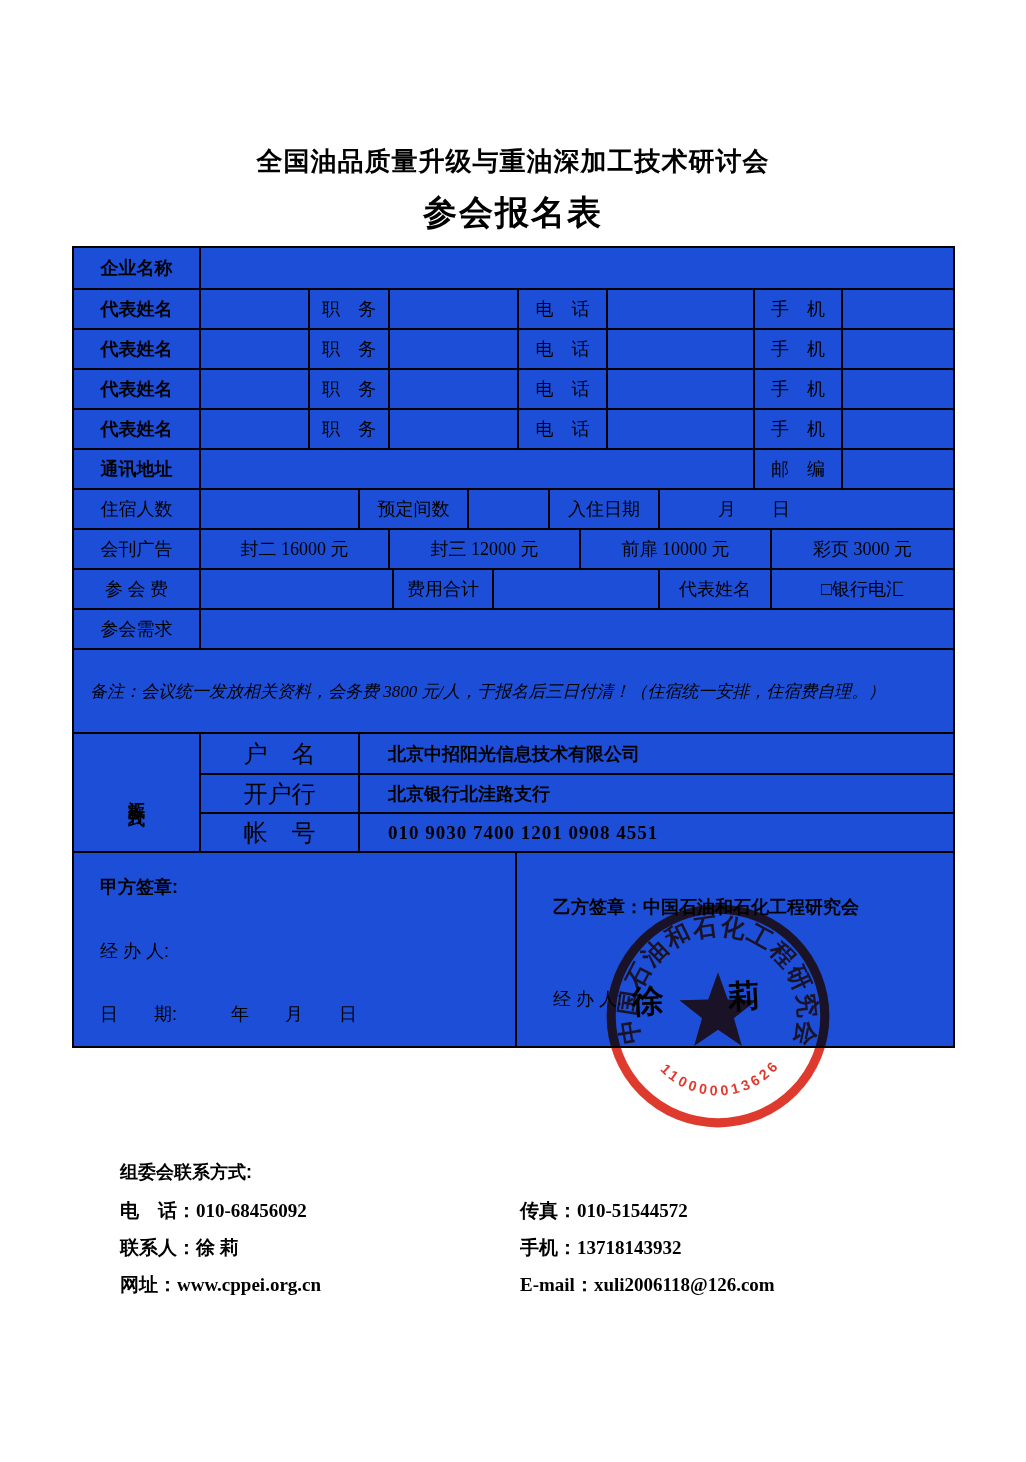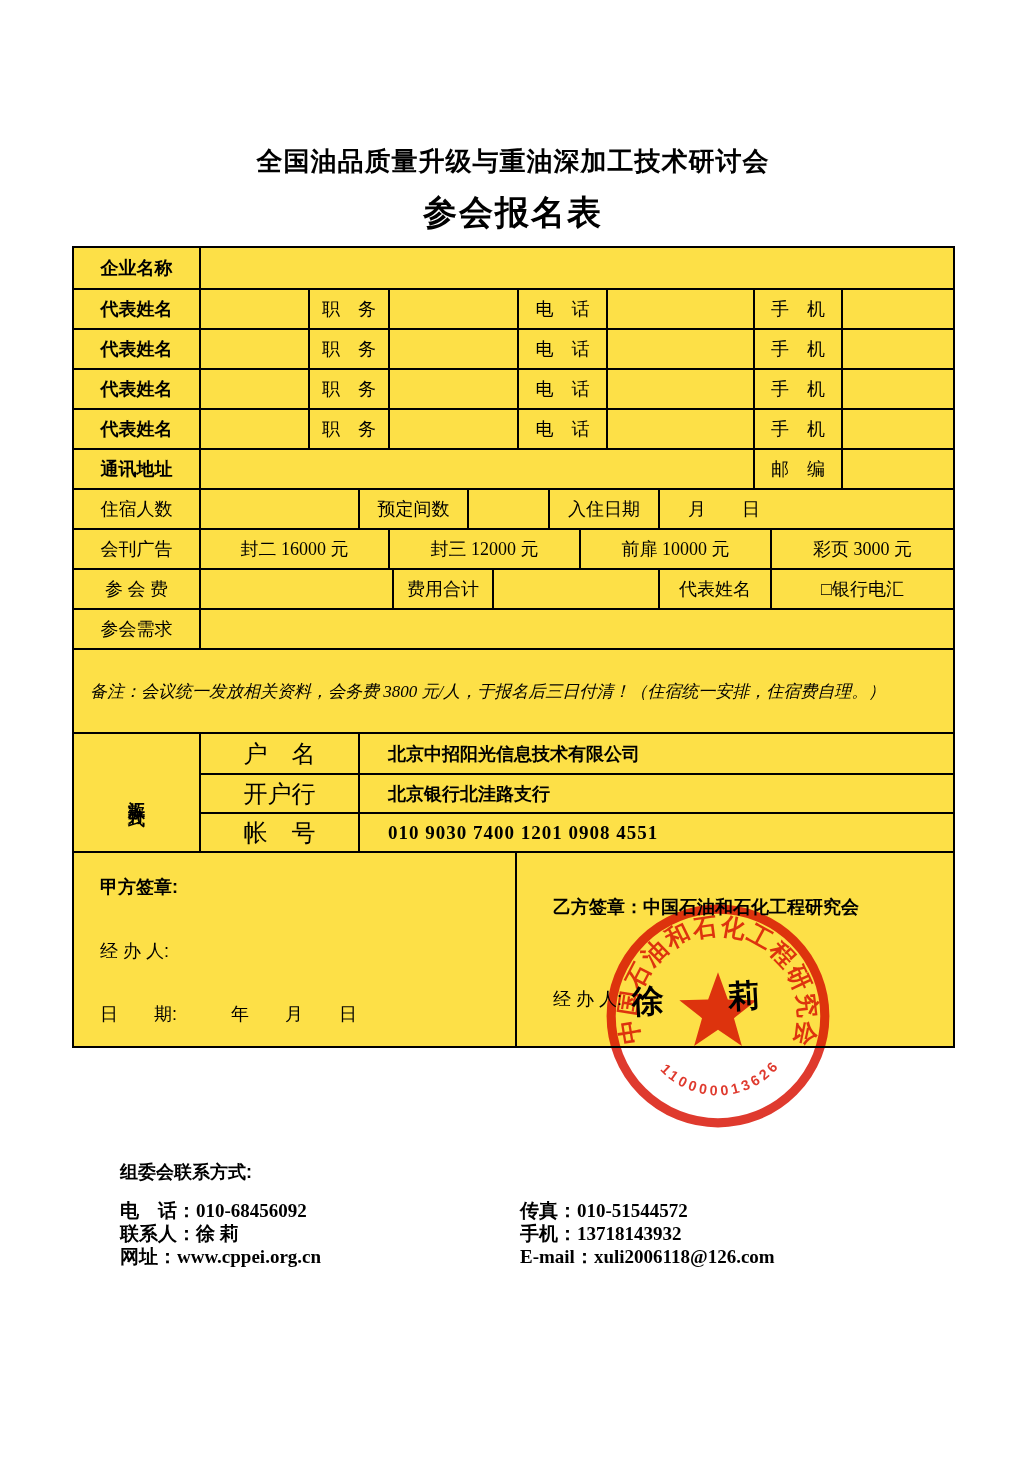--- a/index.html
+++ b/index.html
@@ -4,21 +4,21 @@
 <style>
   * { margin:0; padding:0; box-sizing:border-box; }
   body { background:#888; font-family:"Liberation Sans", sans-serif; color:#000; }
   .page { position:relative; width:1026px; height:1462px; background:#ffffff; margin:0 auto; overflow:hidden; }
 
   .title { position:absolute; top:144px; left:0; width:100%; text-align:center;
            font-size:26px; font-weight:bold; letter-spacing:1px; }
   .subtitle { position:absolute; top:190px; left:0; width:100%; text-align:center;
               font-size:34px; font-weight:bold; letter-spacing:2px; }
 
-  .tbl { position:absolute; left:72px; top:246px; width:883px; border:2px solid #000; background:#fde047; }
+  .tbl { position:absolute; left:72px; top:246px; width:883px; border:2px solid #000; background:#1d4ed8; }
   .row { display:flex; height:40px; border-top:2px solid #000; }
   .row.first { border-top:none; }
   .c { border-left:2px solid #000; display:flex; align-items:center; justify-content:center;
        font-size:18px; overflow:hidden; white-space:nowrap; }
   .c.nb { border-left:none; }
   .c.grow { flex:1 1 auto; }
   .c.left { justify-content:flex-start; }
   .lbl-b { font-weight:bold; font-family:"Liberation Sans", sans-serif; }
   .lbl-r { font-weight:normal; font-family:"Liberation Serif", serif; }
 
@@ -50,21 +50,21 @@
   .sign-b .l2 { margin-top:58px; display:flex; align-items:center; }
   .hand-name { display:inline-block; margin-left:10px; font-size:32px; font-weight:bold;
                letter-spacing:16px; transform:rotate(-3deg); font-family:"Liberation Serif", serif; }
 
   .stamp { position:absolute; left:601px; top:899px; width:234px; height:234px;
            mix-blend-mode:multiply; opacity:0.93; pointer-events:none; }
 
   .footer { position:absolute; left:120px; top:1160px; width:810px;
             font-family:"Liberation Serif", serif; font-weight:bold; font-size:19px; }
   .footer .heading { margin-bottom:14px; font-family:"Liberation Sans", sans-serif; font-size:18px; }
-  .f-grid { display:grid; grid-template-columns:400px auto; }
+  .f-grid { display:grid; grid-template-columns:400px auto; row-gap:14px; }
   .f-grid div { height:23px; }
 </style>
 </head>
 <body>
 
 <div class="page">
 
   <div class="title">全国油品质量升级与重油深加工技术研讨会</div>
   <div class="subtitle">参会报名表</div>
 
@@ -123,21 +123,21 @@
       <div class="c grow"></div>
     </div>
 
 
     <div class="row">
       <div class="c nb lbl-r" style="flex:0 0 125px">住宿人数</div>
       <div class="c" style="flex:0 0 159px"></div>
       <div class="c lbl-r" style="flex:0 0 109px">预定间数</div>
       <div class="c" style="flex:0 0 81px"></div>
       <div class="c lbl-r" style="flex:0 0 110px">入住日期</div>
-      <div class="c grow left lbl-r" style="padding-left:28px">月　　日</div>
+      <div class="c grow left lbl-r" style="padding-left:58px">月　　日</div>
     </div>
 
     <div class="row">
       <div class="c nb lbl-r" style="flex:0 0 125px">会刊广告</div>
       <div class="c lbl-r" style="flex:0 0 189px">封二 16000 元</div>
       <div class="c lbl-r" style="flex:0 0 191px">封三 12000 元</div>
       <div class="c lbl-r" style="flex:0 0 191px">前扉 10000 元</div>
       <div class="c grow lbl-r">彩页 3000 元</div>
     </div>
 

